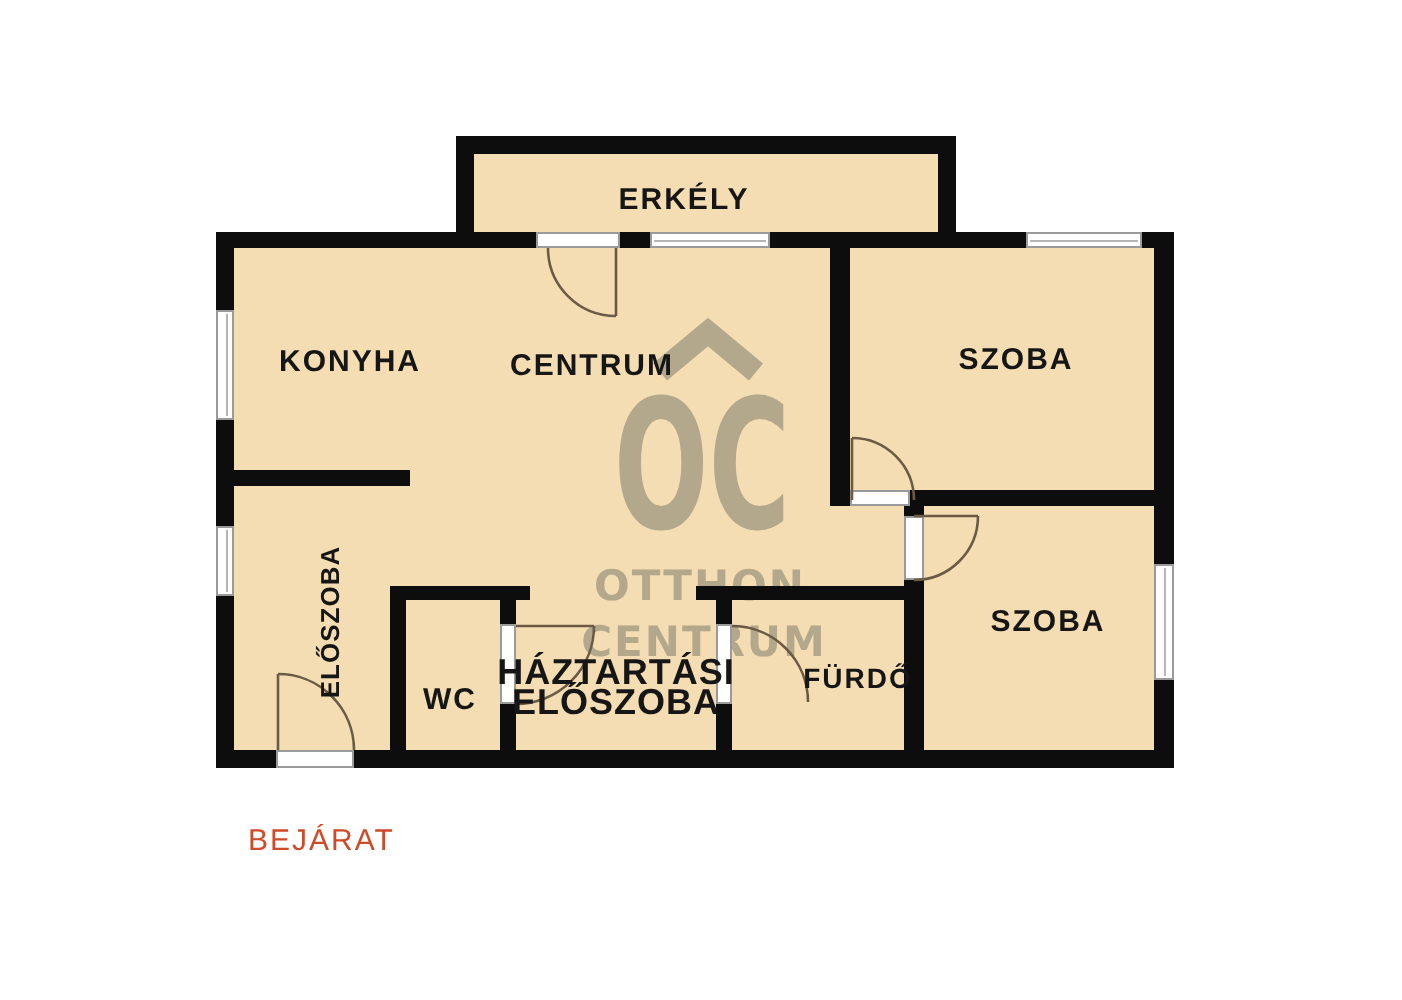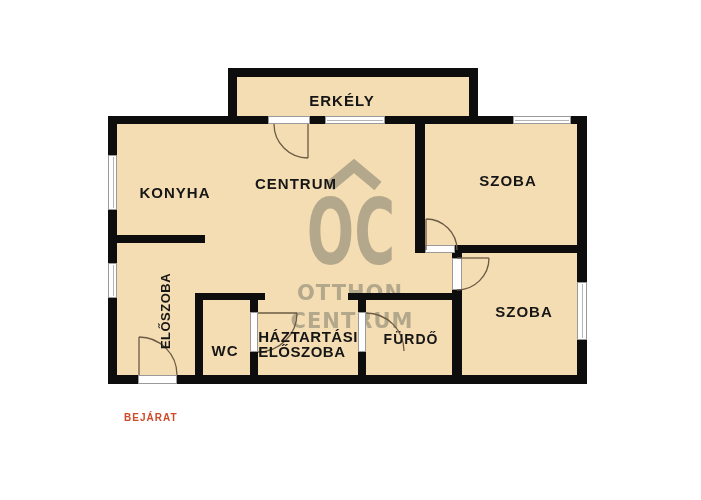--- a/index.html
+++ b/index.html
@@ -11,22 +11,22 @@
   .opening{position:absolute;background:#fefefe;border:1px solid #9a9a9a;box-sizing:border-box;z-index:5;}
   .opening.h::after{content:"";position:absolute;left:1px;right:1px;top:50%;height:1px;background:#b5b5b5;}
   .opening.v::after{content:"";position:absolute;top:1px;bottom:1px;left:50%;width:1px;background:#b5b5b5;}
   .arcs{position:absolute;left:0;top:0;z-index:6;}
   .label{position:absolute;z-index:7;color:#161616;font-weight:bold;white-space:nowrap;
          transform:translate(-50%,-50%);letter-spacing:1px;}
   .lab-15{font-size:15px;}
   .lab-14{font-size:14px;}
   .lab-13{font-size:13px;letter-spacing:0.5px;}
   .label.rot{transform:translate(-50%,-50%) rotate(-90deg);}
-  .label.two-line{text-align:left;font-size:15px;line-height:15px;letter-spacing:0.5px;}
-  .entrance{position:absolute;z-index:7;font-weight:bold;font-size:10px;letter-spacing:1px;}
+  .label.two-line{text-align:center;font-size:18px;line-height:15px;letter-spacing:0.5px;}
+  .entrance{position:absolute;z-index:7;font-weight:normal;font-size:15px;letter-spacing:1px;}
 </style>
 </head>
 <body>
 
 <div class="canvas">
 
   <div class="floor" style="left:117px;top:124px;width:460px;height:251px;"></div>
   <div class="floor" style="left:237px;top:77px;width:232px;height:39px;"></div>
 
   <svg class="wm" width="701" height="500">
@@ -80,27 +80,27 @@
       <path d="M489,258 A32,32 0 0 1 457,290"></path>
       <path d="M258,313 L297,313"></path>
       <path d="M297,313 A39,39 0 0 1 258,352"></path>
       <path d="M366,313 A38,38 0 0 1 404,351"></path>
       <path d="M139,375 L139,337"></path>
       <path d="M139,337 A38,38 0 0 1 177,375"></path>
     </g>
   </svg>
 
   <div class="label lab-15" style="left:342px;top:100px;">ERKÉLY</div>
-  <div class="label lab-15" style="left:175px;top:192px;">KONYHA</div>
+  <div class="label lab-15" style="left:175px;top:181px;">KONYHA</div>
   <div class="label lab-15" style="left:296px;top:183px;">CENTRUM</div>
   <div class="label lab-15" style="left:508px;top:180px;">SZOBA</div>
   <div class="label lab-15" style="left:524px;top:311px;">SZOBA</div>
   <div class="label lab-13 rot" style="left:165px;top:311px;">ELŐSZOBA</div>
   <div class="label lab-15" style="left:225px;top:350px;">WC</div>
   <div class="label two-line" style="left:308px;top:344px;">
     <div>HÁZTARTÁSI</div>
     <div>ELŐSZOBA</div>
   </div>
-  <div class="label lab-14" style="left:411px;top:339px;">FÜRDŐ</div>
+  <div class="label lab-14" style="left:411px;top:339px;padding-left:36px;">FÜRDŐ</div>
 
   <div class="entrance" style="left:124px;top:412px;color:#cf4a28;">BEJÁRAT</div>
 
 </div>
 
 </body></html>

